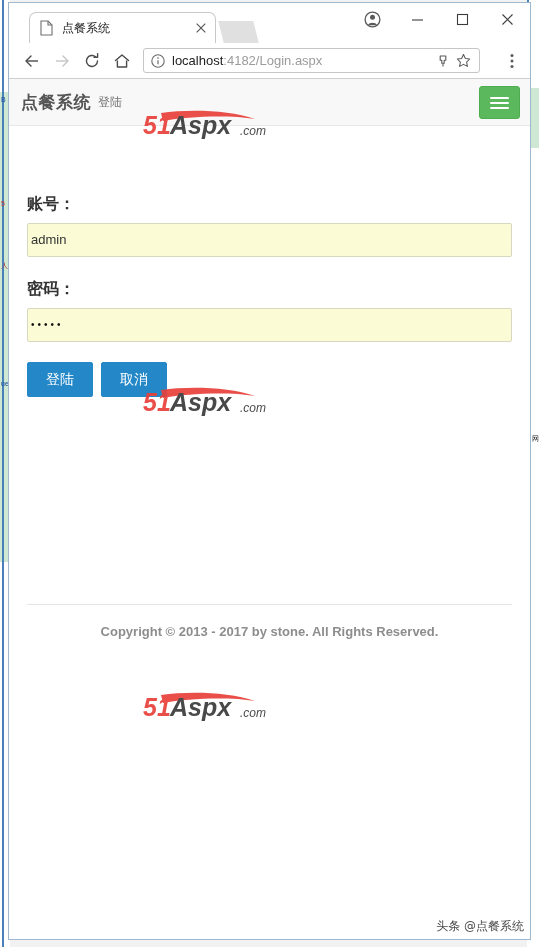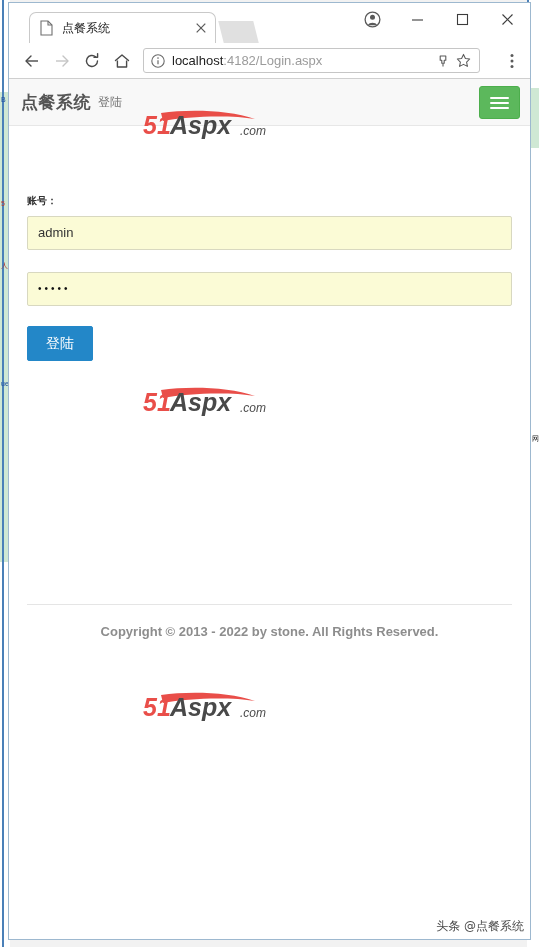--- a/index.html
+++ b/index.html
@@ -248,36 +248,36 @@
 
   
   .page {
     position: relative;
     padding: 0 18px;
     height: 430px;
   }
 
   .field-group { margin-top: 0; }
   .field-label {
-    font-size: 10px;
+    font-size: 16px;
     color: #333333;
     font-weight: bold;
     margin-bottom: 8px;
     display: block;
   }
   .field-input {
     display: block;
     width: 100%;
     height: 34px;
     background: #fbfbd6;
     border: 1px solid #d8d8c0;
     border-radius: 2px;
     font-size: 13px;
     color: #333333;
-    padding: 0 10px;
+    padding: 0 3px;
     line-height: 32px;
     font-family: "Liberation Sans", sans-serif;
   }
   .field-input.pw {
     font-size: 10px;
     letter-spacing: 3px;
     color: #111111;
   }
 
   .btn-row {
@@ -480,29 +480,31 @@
       </div>
 
       <div class="page">
 
         <div class="field-group" style="padding-top:68px;">
           <label class="field-label">账号：</label>
           <div class="field-input">admin</div>
         </div>
 
         <div class="field-group" style="margin-top:22px;">
+          <label class="field-label">密码：</label>
           <div class="field-input pw">•••••</div>
         </div>
 
         <div class="btn-row">
           <div class="btn">登陆</div>
+          <div class="btn">取消</div>
         </div>
 
         <div class="footer-rule"></div>
-        <div class="footer-text">Copyright © 2013 - 2022 by stone. All Rights Reserved.</div>
+        <div class="footer-text">Copyright © 2013 - 2017 by stone. All Rights Reserved.</div>
       </div>
 
       <div class="wm" style="left:86px; top:28px;">
         <svg viewBox="0 0 148 34" xmlns="http://www.w3.org/2000/svg">
           <path d="M18 6 C46 2, 86 3, 112 12 C88 8, 46 9, 20 14 Z" fill="#e8403a"></path>
           <text x="0" y="27" font-family="Liberation Sans, sans-serif" font-size="25" font-weight="bold" font-style="italic" fill="#e8403a">51</text>
           <text x="27" y="27" font-family="Liberation Sans, sans-serif" font-size="25" font-weight="bold" font-style="italic" fill="#3a3a3a">Aspx</text>
           <text x="97" y="28" font-family="Liberation Sans, sans-serif" font-size="12" font-style="italic" fill="#3a3a3a">.com</text>
         </svg>
       </div>

